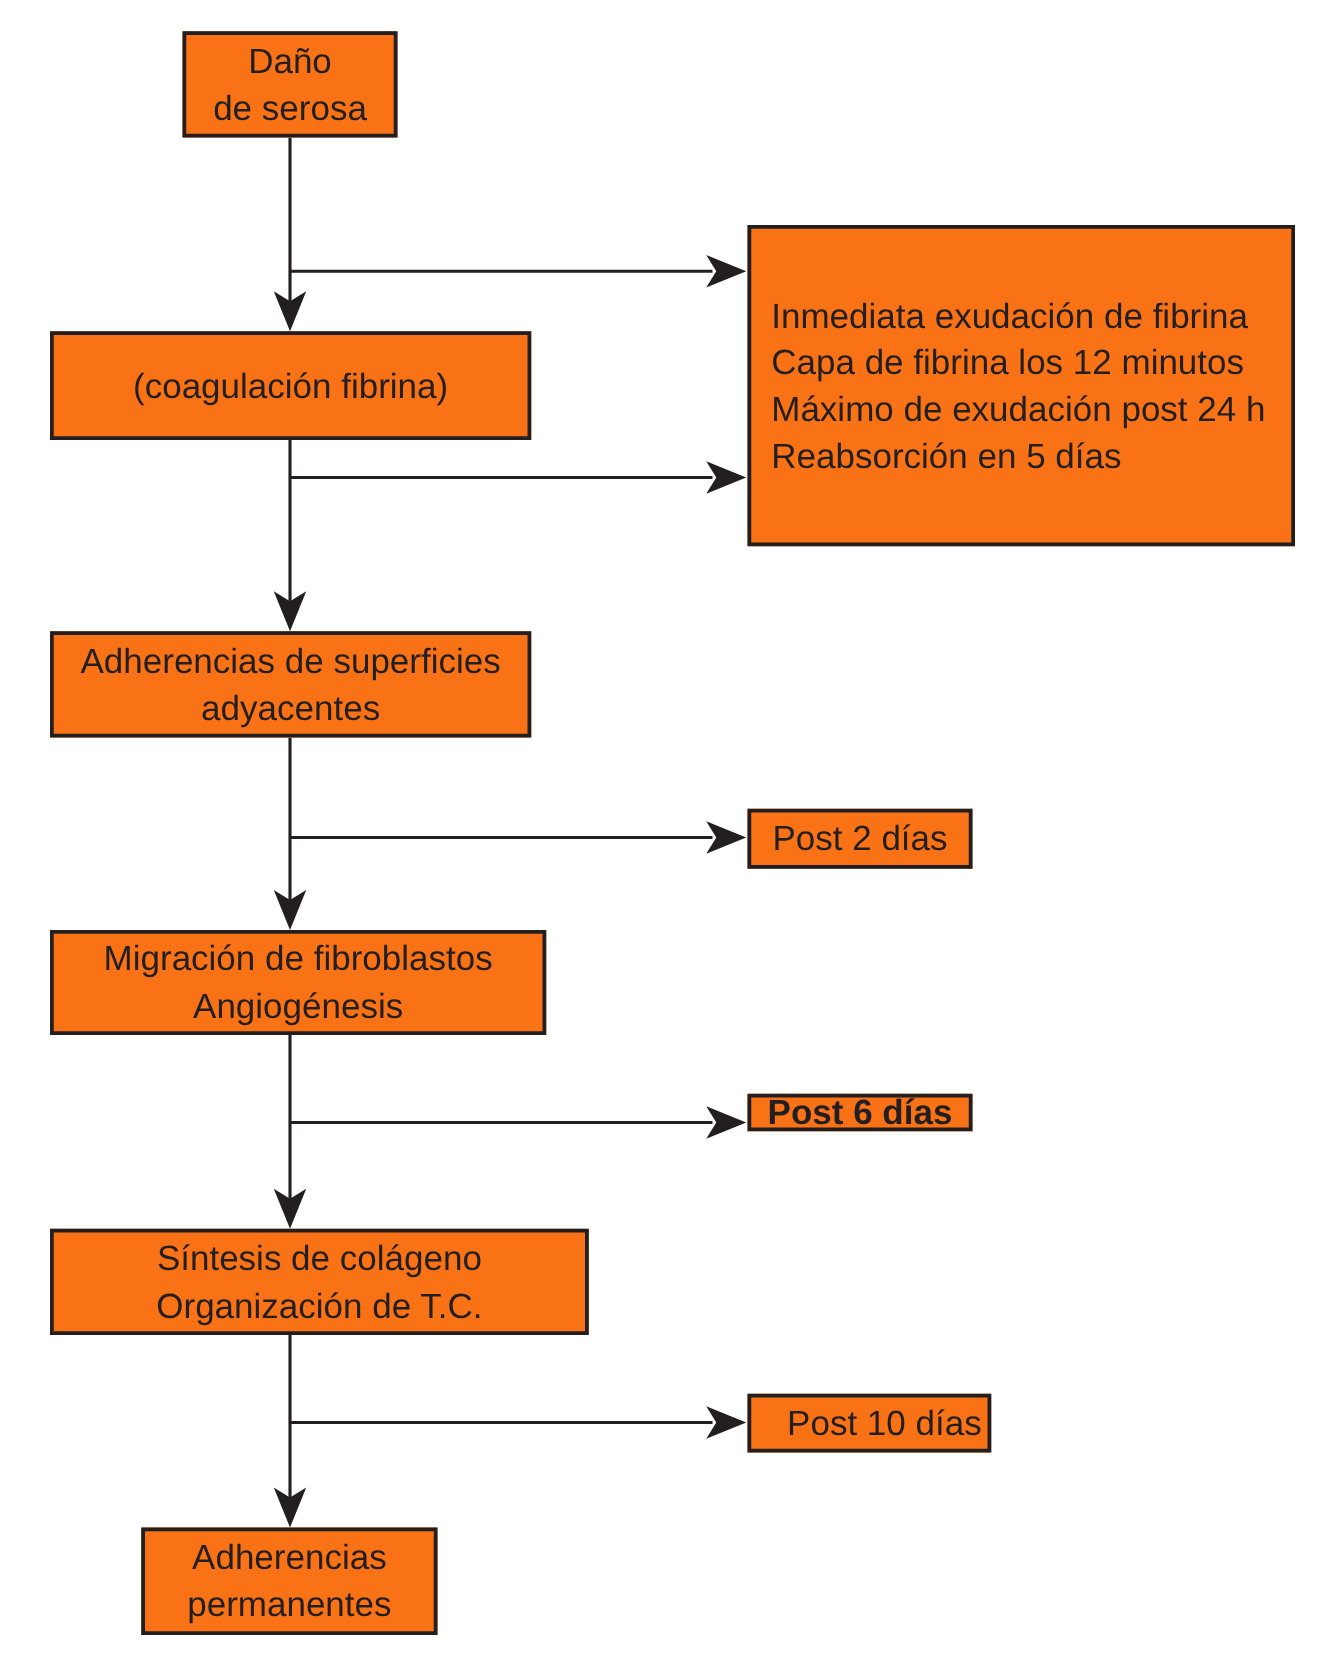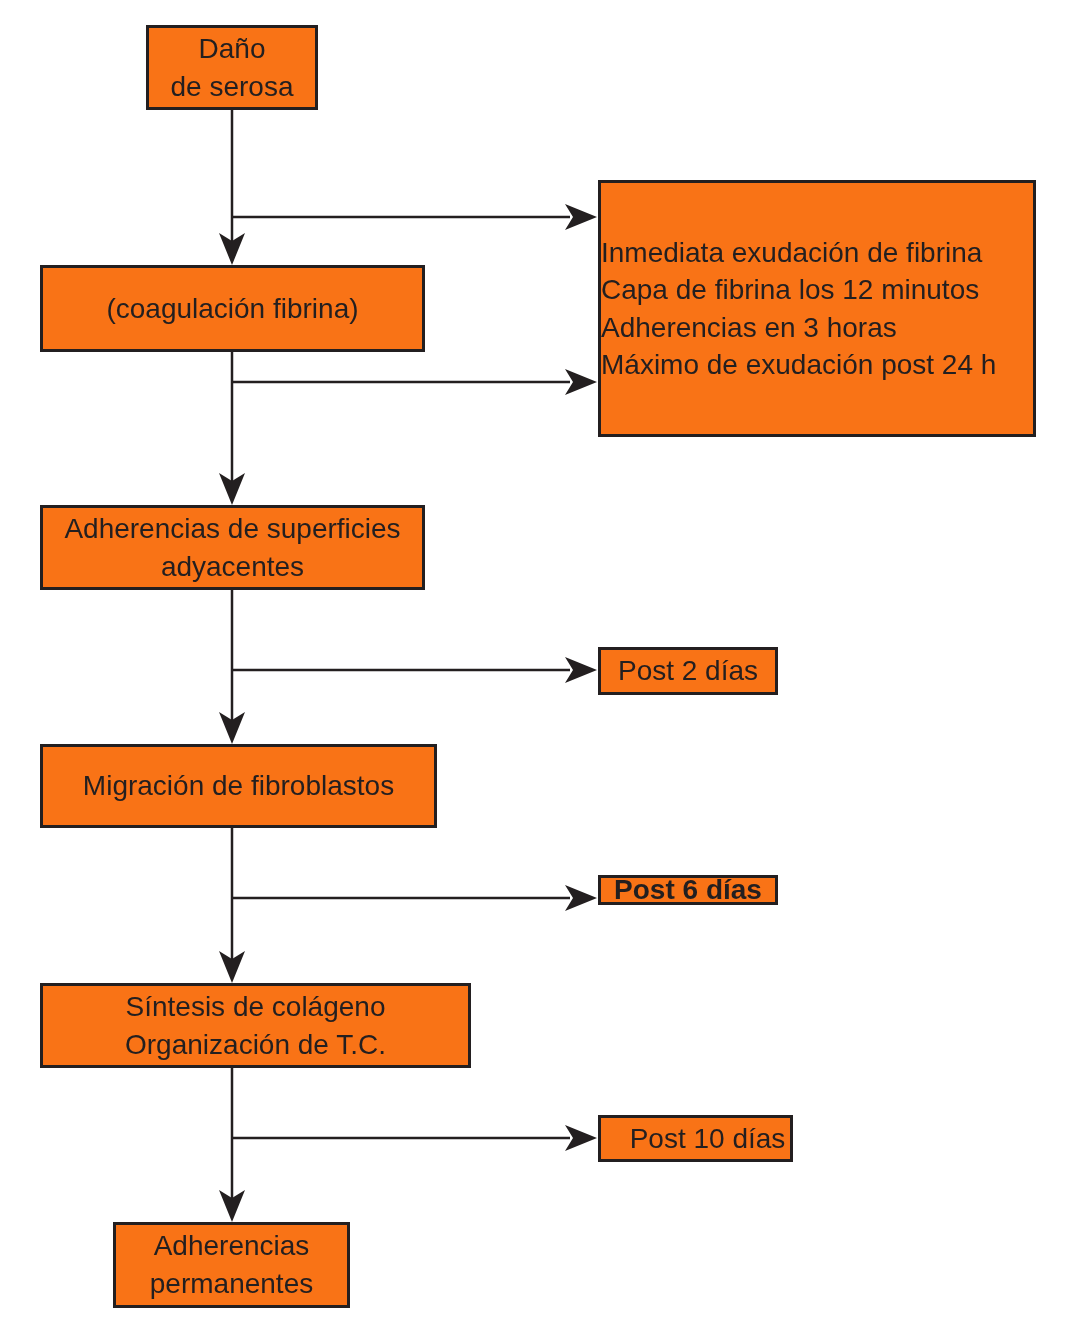--- a/index.html
+++ b/index.html
@@ -33,20 +33,21 @@
     align-items: center;
     justify-content: center;
     text-align: center;
     font-size: 28px;
     line-height: 38px;
     white-space: nowrap;
   }
   .node.side-detail {
     align-items: flex-start;
     text-align: left;
+    padding-left: 16px;
     line-height: 37.5px;
   }
   
   #n-dano        { left: 146px; top: 25px;   width: 172px; height: 85px; }
   #n-exposicion  { left: 40px;  top: 265px;  width: 385px; height: 87px; }
   #n-adherencias { left: 40px;  top: 505px;  width: 385px; height: 85px; }
   #n-migracion   { left: 40px;  top: 744px;  width: 397px; height: 84px; }
   #n-sintesis    { left: 40px;  top: 983px;  width: 431px; height: 85px; }
   #n-permanentes { left: 113px; top: 1222px; width: 237px; height: 86px; }
   
@@ -99,37 +100,38 @@
     <span>(coagulación fibrina)</span>
   </div>
 
   <div class="node" id="n-adherencias">
     <span>Adherencias de superficies</span>
     <span>adyacentes</span>
   </div>
 
   <div class="node" id="n-migracion">
     <span>Migración de fibroblastos</span>
+    <span>Angiogénesis</span>
   </div>
 
   <div class="node" id="n-sintesis">
     <span>Síntesis de colágeno</span>
     <span>Organización de T.C.</span>
   </div>
 
   <div class="node" id="n-permanentes">
     <span>Adherencias</span>
     <span>permanentes</span>
   </div>
 
   <div class="node side-detail" id="s-fibrina">
     <span>Inmediata exudación de fibrina</span>
     <span>Capa de fibrina los 12 minutos</span>
-    <span>Adherencias en 3 horas</span>
     <span>Máximo de exudación post 24 h</span>
+    <span>Reabsorción en 5 días</span>
   </div>
 
   <div class="node" id="s-post2">
     <span>Post 2 días</span>
   </div>
 
   <div class="node" id="s-post6">
     <span>Post 6 días</span>
   </div>
 

